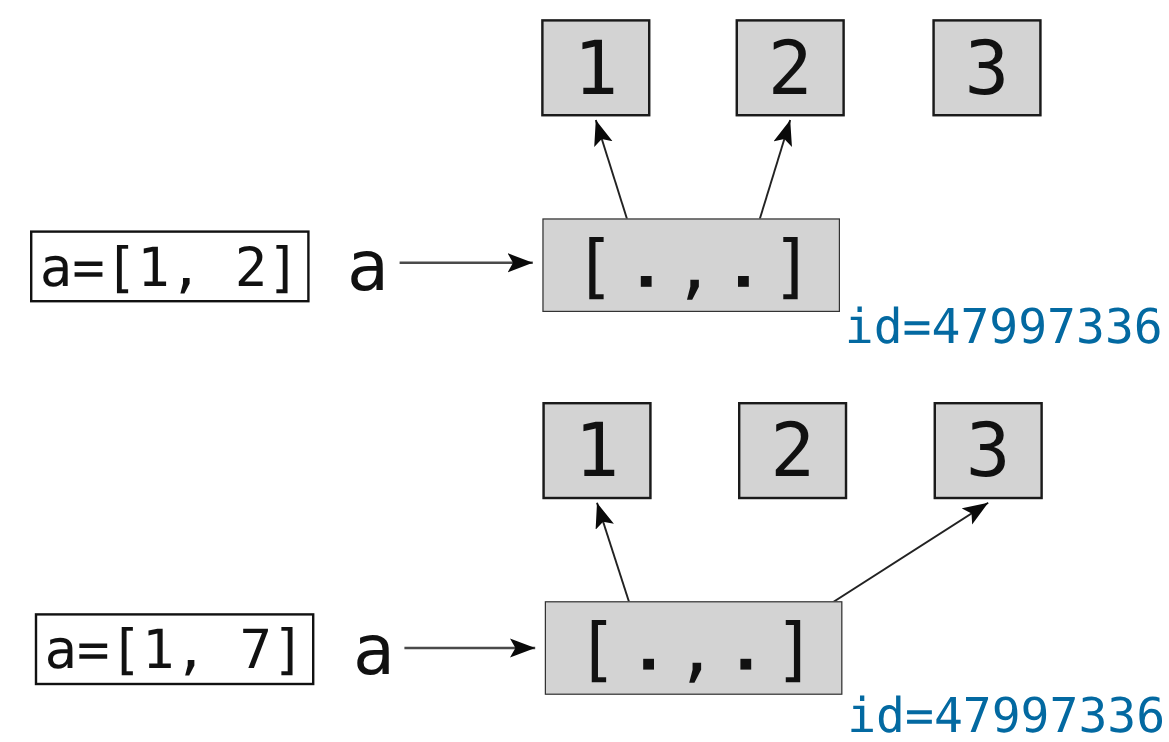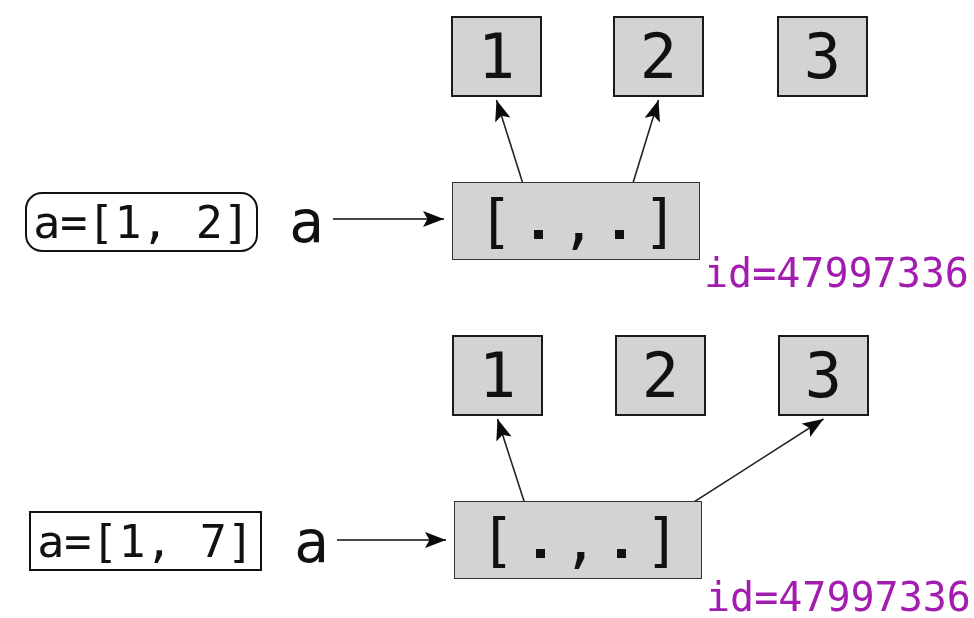--- a/index.html
+++ b/index.html
@@ -29,21 +29,21 @@
   .dot {
     position:absolute; width:9px; height:9px; background:#111; top:47px;
   }
   .codebox {
     position:absolute; width:233px; height:60px;
     background:#ffffff; border:2.5px solid #111111;
     display:flex; align-items:center; justify-content:center;
     font-size:45px; line-height:1; white-space:pre;
   }
   .varname { position:absolute; font-size:58px; line-height:1; }
-  .idlabel { position:absolute; font-size:40px; line-height:1; color:#a21caf; }
+  .idlabel { position:absolute; font-size:40px; line-height:1; color:#0369a1; }
 </style>
 </head>
 <body>
 
 <div class="canvas">
 
   <svg id="arrows" class="arrows" viewBox="0 0 974 618" xmlns="http://www.w3.org/2000/svg">
     <defs>
       <marker id="ah" markerUnits="userSpaceOnUse" markerWidth="23" markerHeight="17" refX="21" refY="8" orient="auto">
         <path d="M0,0 L21,8 L0,16 L4.5,8 Z" fill="#0a0a0a"></path>
@@ -69,21 +69,21 @@
     </div>
 
     <div class="listbox" style="left:452px; top:182px;">
       <span class="glyph" style="left:25px;">[</span>
       <span class="dot" style="left:81px;"></span>
       <span class="glyph" style="left:108px;">,</span>
       <span class="dot" style="left:162px;"></span>
       <span class="glyph" style="left:190px;">]</span>
     </div>
 
-    <div class="codebox" style="left:25px; top:192px;border-radius:17px;">
+    <div class="codebox" style="left:25px; top:192px;">
       <span>a=[1, 2]</span>
     </div>
     <div class="varname" style="left:289px; top:193px;">a</div>
     <div class="idlabel" style="left:704px; top:253px;">id=47997336</div>
   </section>
 
   <section>
     <div class="intbox" style="left:452px; top:335px;">
       <span>1</span>
     </div>

